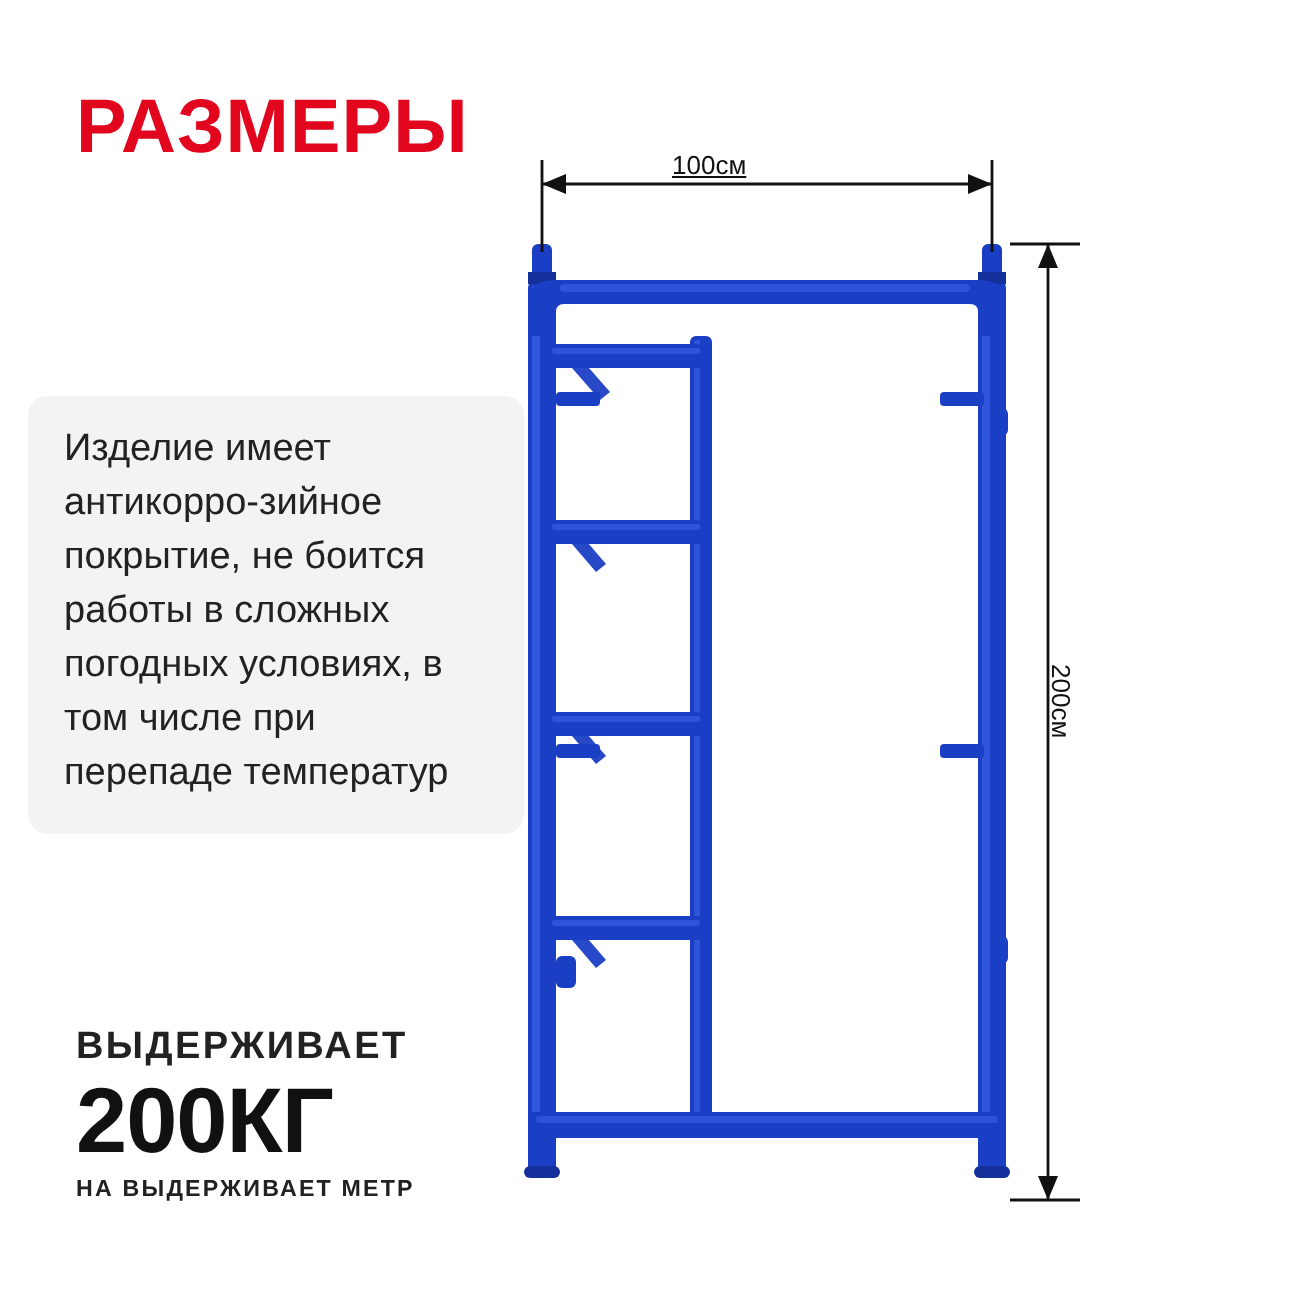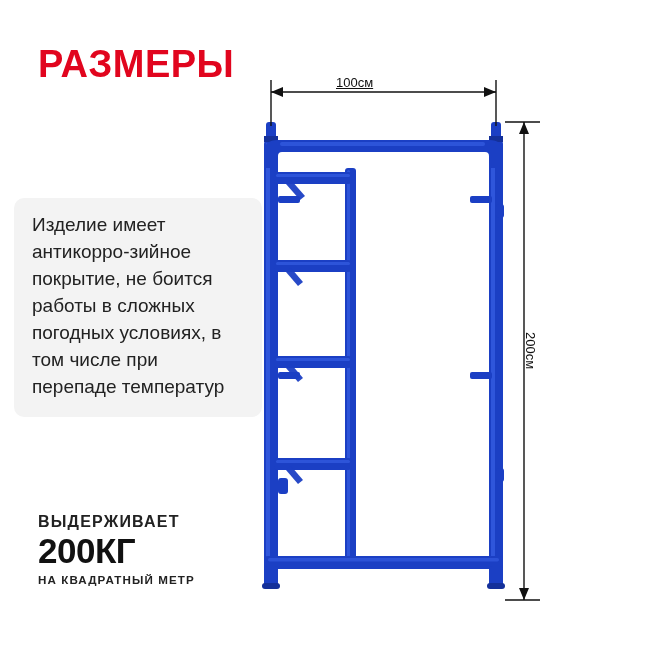--- a/index.html
+++ b/index.html
@@ -52,28 +52,28 @@
   }
 
   
   .load-block {
     position: absolute;
     left: 38px;
     top: 513px;
     color: #1a1a1a;
   }
   .load-top {
-    font-size: 16px;
+    font-size: 19px;
     font-weight: bold;
     letter-spacing: 1.2px;
     color: #222222;
     margin-bottom: 2px;
   }
   .load-big {
-    font-size: 35px;
+    font-size: 46px;
     font-weight: bold;
     letter-spacing: -0.5px;
     line-height: 1;
     color: #111111;
     margin: 0 0 5px 0;
   }
   .load-sub {
     font-size: 11.6px;
     font-weight: bold;
     letter-spacing: 1.1px;
@@ -191,16 +191,16 @@
   <div class="dim-label top">100см</div>
   <div class="dim-label right">200см</div>
 
   <div class="info-card">
     <p>Изделие имеет антикорро-зийное покрытие, не боится работы в сложных погодных условиях, в том числе при перепаде температур</p>
   </div>
 
   <div class="load-block">
     <div class="load-top">ВЫДЕРЖИВАЕТ</div>
     <div class="load-big">200КГ</div>
-    <div class="load-sub">НА КВАДРАТНЫЙ МЕТР</div>
+    <div class="load-sub">НА ВЫДЕРЖИВАЕТ МЕТР</div>
   </div>
 
 </div>
 
 </body></html>

